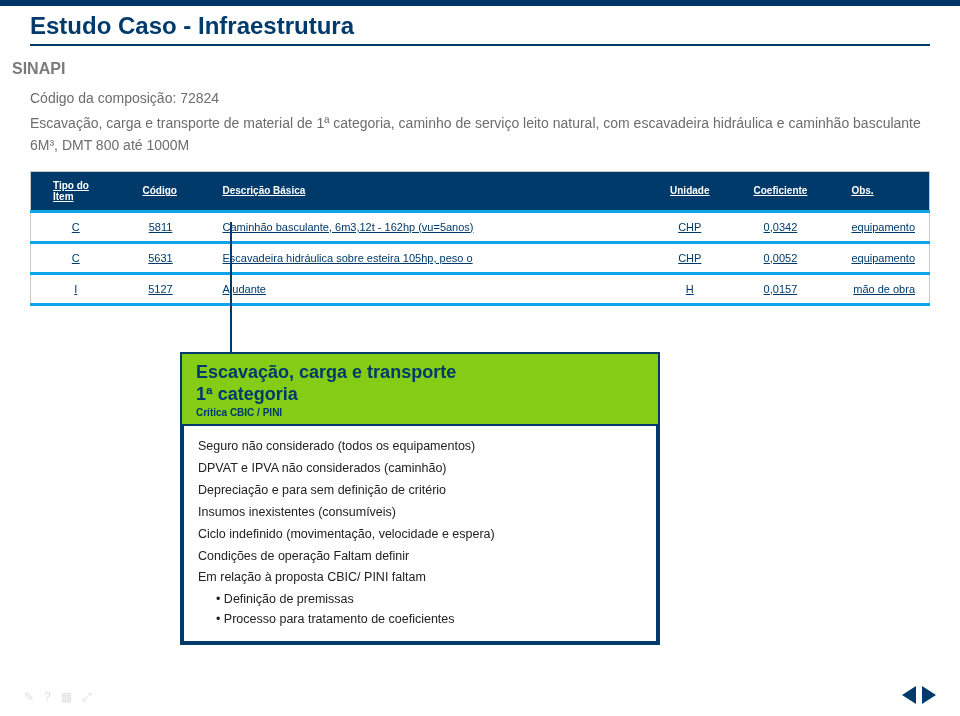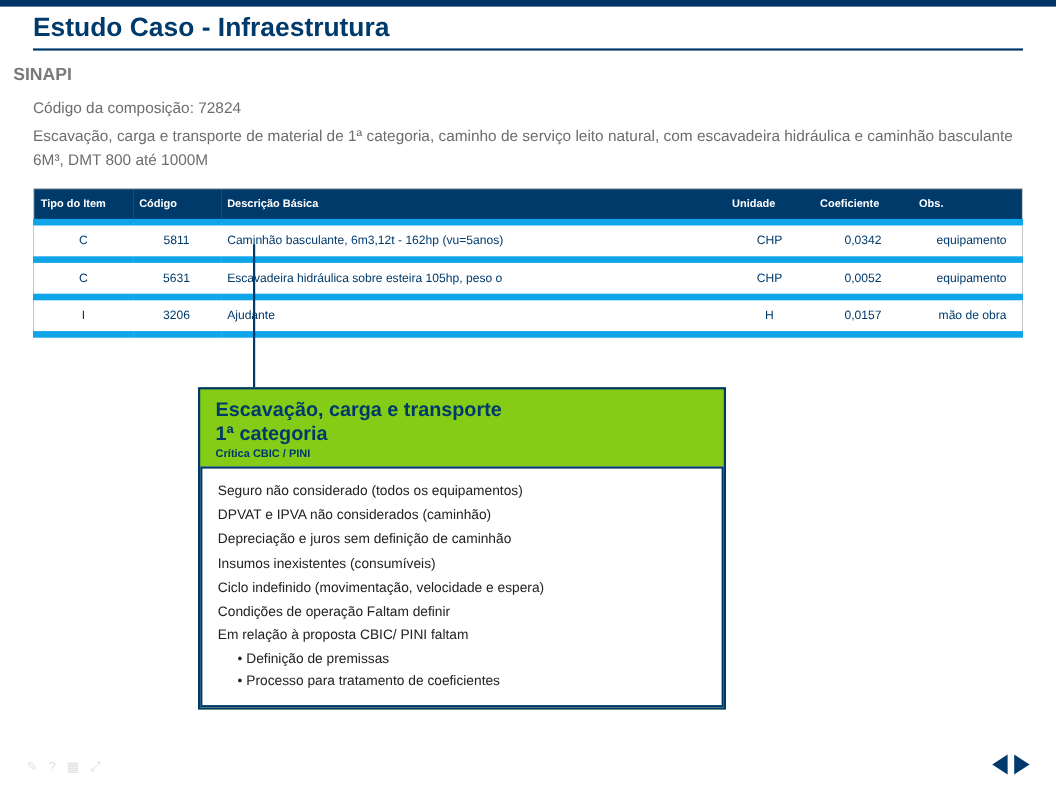--- a/index.html
+++ b/index.html
@@ -49,23 +49,24 @@
     border: 1px solid #c9c9c9;
     border-collapse: collapse;
     width: calc(100% - 60px);
     font-size: 11px;
   }
   .table thead tr {
     background: #003a6b;
     color: #fff;
   }
   .table th, .table td {
-    padding: 8px 6px;
+    padding: 8px 22px;
     text-align: left;
-    border-bottom: 6px solid #0ea5e9;
+    border-bottom: 3px solid #0ea5e9;
+    text-decoration: underline;
   }
   .table th {
     font-weight: bold;
     font-size: 10px;
   }
   .table td {
     color: #003a6b;
     font-size: 11px;
   }
   .col-tipo { width: 90px; text-align: center; }
@@ -199,40 +200,40 @@
     <tr>
       <td class="col-tipo">C</td>
       <td class="col-cod">5631</td>
       <td class="col-desc">Escavadeira hidráulica sobre esteira 105hp, peso o</td>
       <td class="col-uni">CHP</td>
       <td class="col-coef">0,0052</td>
       <td class="col-obs">equipamento</td>
     </tr>
     <tr>
       <td class="col-tipo">I</td>
-      <td class="col-cod">3206</td>
+      <td class="col-cod">5127</td>
       <td class="col-desc">Ajudante</td>
       <td class="col-uni">H</td>
       <td class="col-coef">0,0157</td>
       <td class="col-obs">mão de obra</td>
     </tr>
   </tbody>
 </table>
 
 <div class="leader"></div>
 
 <div class="callout">
   <div class="callout-title">Escavação, carga e transporte</div>
   <div class="callout-title">1ª categoria</div>
   <div class="callout-sub">Crítica CBIC / PINI</div>
   <div class="callout-body">
     <ul class="bullet-list">
       <li>Seguro não considerado (todos os equipamentos)</li>
       <li>DPVAT e IPVA não considerados (caminhão)</li>
-      <li>Depreciação e juros sem definição de caminhão</li>
+      <li>Depreciação e para sem definição de critério</li>
       <li>Insumos inexistentes (consumíveis)</li>
       <li>Ciclo indefinido (movimentação, velocidade e espera)</li>
       <li>Condições de operação Faltam definir</li>
       <li>Em relação à proposta CBIC/ PINI faltam</li>
     </ul>
     <ul class="sub-list">
       <li>Definição de premissas</li>
       <li>Processo para tratamento de coeficientes</li>
     </ul>
   </div>

